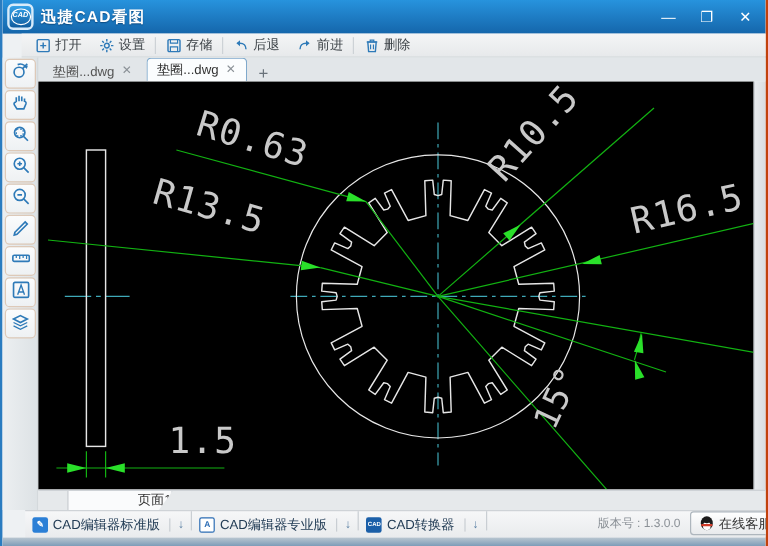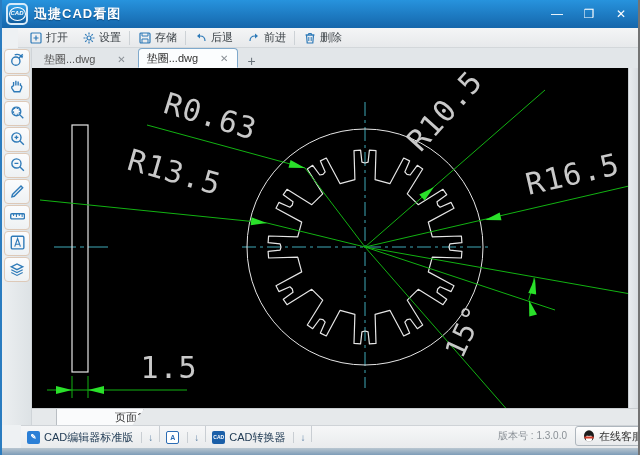--- a/index.html
+++ b/index.html
@@ -1,36 +1,36 @@
 <!DOCTYPE html>
 <html><head>
 <meta charset="utf-8">
 <style>
   html,body{margin:0;padding:0;background:#9aa7b0;font-family:"Liberation Sans",sans-serif;}
   #win{position:relative;width:640px;height:455px;background:#eef1f3;overflow:hidden;
-       border-left:2px solid #2a7cc0;border-right:2px solid #737373;box-sizing:border-box;}
+       border-left:2px solid #2a7cc0;border-right:2px solid #c2410c;box-sizing:border-box;}
   
   .titlebar{position:absolute;left:0;top:0;width:100%;height:28px;
     background:linear-gradient(#2793dd,#1566ab);display:flex;align-items:center;}
   .logo{width:22px;height:22px;margin:0 6px 0 4px;border:2px solid #d7ebfa;border-radius:5px;
     background:linear-gradient(#35a2e8,#0f5c9e);display:flex;align-items:center;justify-content:center;box-sizing:border-box;}
   .logo-inner{width:15px;height:12px;border:1px solid #fff;border-radius:50%;color:#fff;
     font-size:6px;line-height:10px;text-align:center;font-style:italic;font-weight:bold;}
   .title-text{color:#fff;font-size:13px;font-weight:bold;letter-spacing:1px;text-shadow:0 1px 1px #0b4a80;}
   .winbtns{position:absolute;right:8px;top:0;height:28px;display:flex;align-items:center;gap:14px;}
   .winbtn{color:#fff;width:18px;height:16px;font-size:12px;line-height:16px;text-align:center;cursor:default;}
   
   .toolbar{position:absolute;left:16px;top:28px;width:100%;height:20px;background:linear-gradient(#f4f5f6,#e7e9eb);
     border-bottom:1px solid #d3d7da;display:flex;align-items:center;padding-left:4px;box-sizing:border-box;}
   .tool-item{display:flex;align-items:center;gap:3px;padding:0 7px;height:18px;font-size:11px;color:#3c4247;}
   .tool-item svg{display:block;}
   .tool-sep{width:1px;height:14px;background:#cdd2d6;margin:0 1px;}
   
   .tabbar{position:absolute;left:30px;top:48px;width:610px;height:20px;background:#e2e6e9;display:flex;align-items:flex-end;}
-  .tab{display:flex;align-items:center;gap:22px;height:18px;padding:0 8px;font-size:11px;color:#555;
+  .tab{display:flex;align-items:center;gap:6px;height:18px;padding:0 8px;font-size:11px;color:#555;
     border-radius:4px 4px 0 0;margin-left:4px;}
   .tab.active{background:#fbfdfe;border:1px solid #7fa9cc;border-bottom-color:#fbfdfe;color:#333;}
   .tab .x{color:#8a9096;font-size:10px;}
   .newtab{margin-left:6px;color:#6a7artsen;color:#69727a;font-size:14px;line-height:14px;padding:0 4px;}
   
   .sidebar{position:absolute;left:0;top:48px;width:30px;height:377px;background:linear-gradient(90deg,#eceff1,#dde2e5);
     border-right:1px solid #cfd4d8;box-sizing:border-box;display:flex;flex-direction:column;align-items:center;padding-top:1px;}
   .side-btn{width:26px;height:25px;margin-bottom:1px;border:1px solid #ddc9b8;border-radius:4px;
     background:linear-gradient(#fbfcfd,#eef1f3);display:flex;align-items:center;justify-content:center;box-sizing:border-box;}
   
@@ -252,20 +252,21 @@
           <span class="icon-sq" style="background:#2b7fd6;color:#fff">✎</span>
         </span>
         <span>CAD编辑器标准版</span>
         <span class="dl">↓</span>
       </div>
       <div class="prod-sep"></div>
       <div class="product">
         <span>
           <span class="icon-sq" style="background:#fff;border:1px solid #2b6cb4;color:#2b6cb4">A</span>
         </span>
+        <span>CAD编辑器专业版</span>
         <span class="dl">↓</span>
       </div>
       <div class="prod-sep"></div>
       <div class="product">
         <span>
           <span class="icon-sq" style="background:#1b5fa8;color:#fff;font-size:5px">CAD</span>
         </span>
         <span>CAD转换器</span>
         <span class="dl">↓</span>
       </div>

